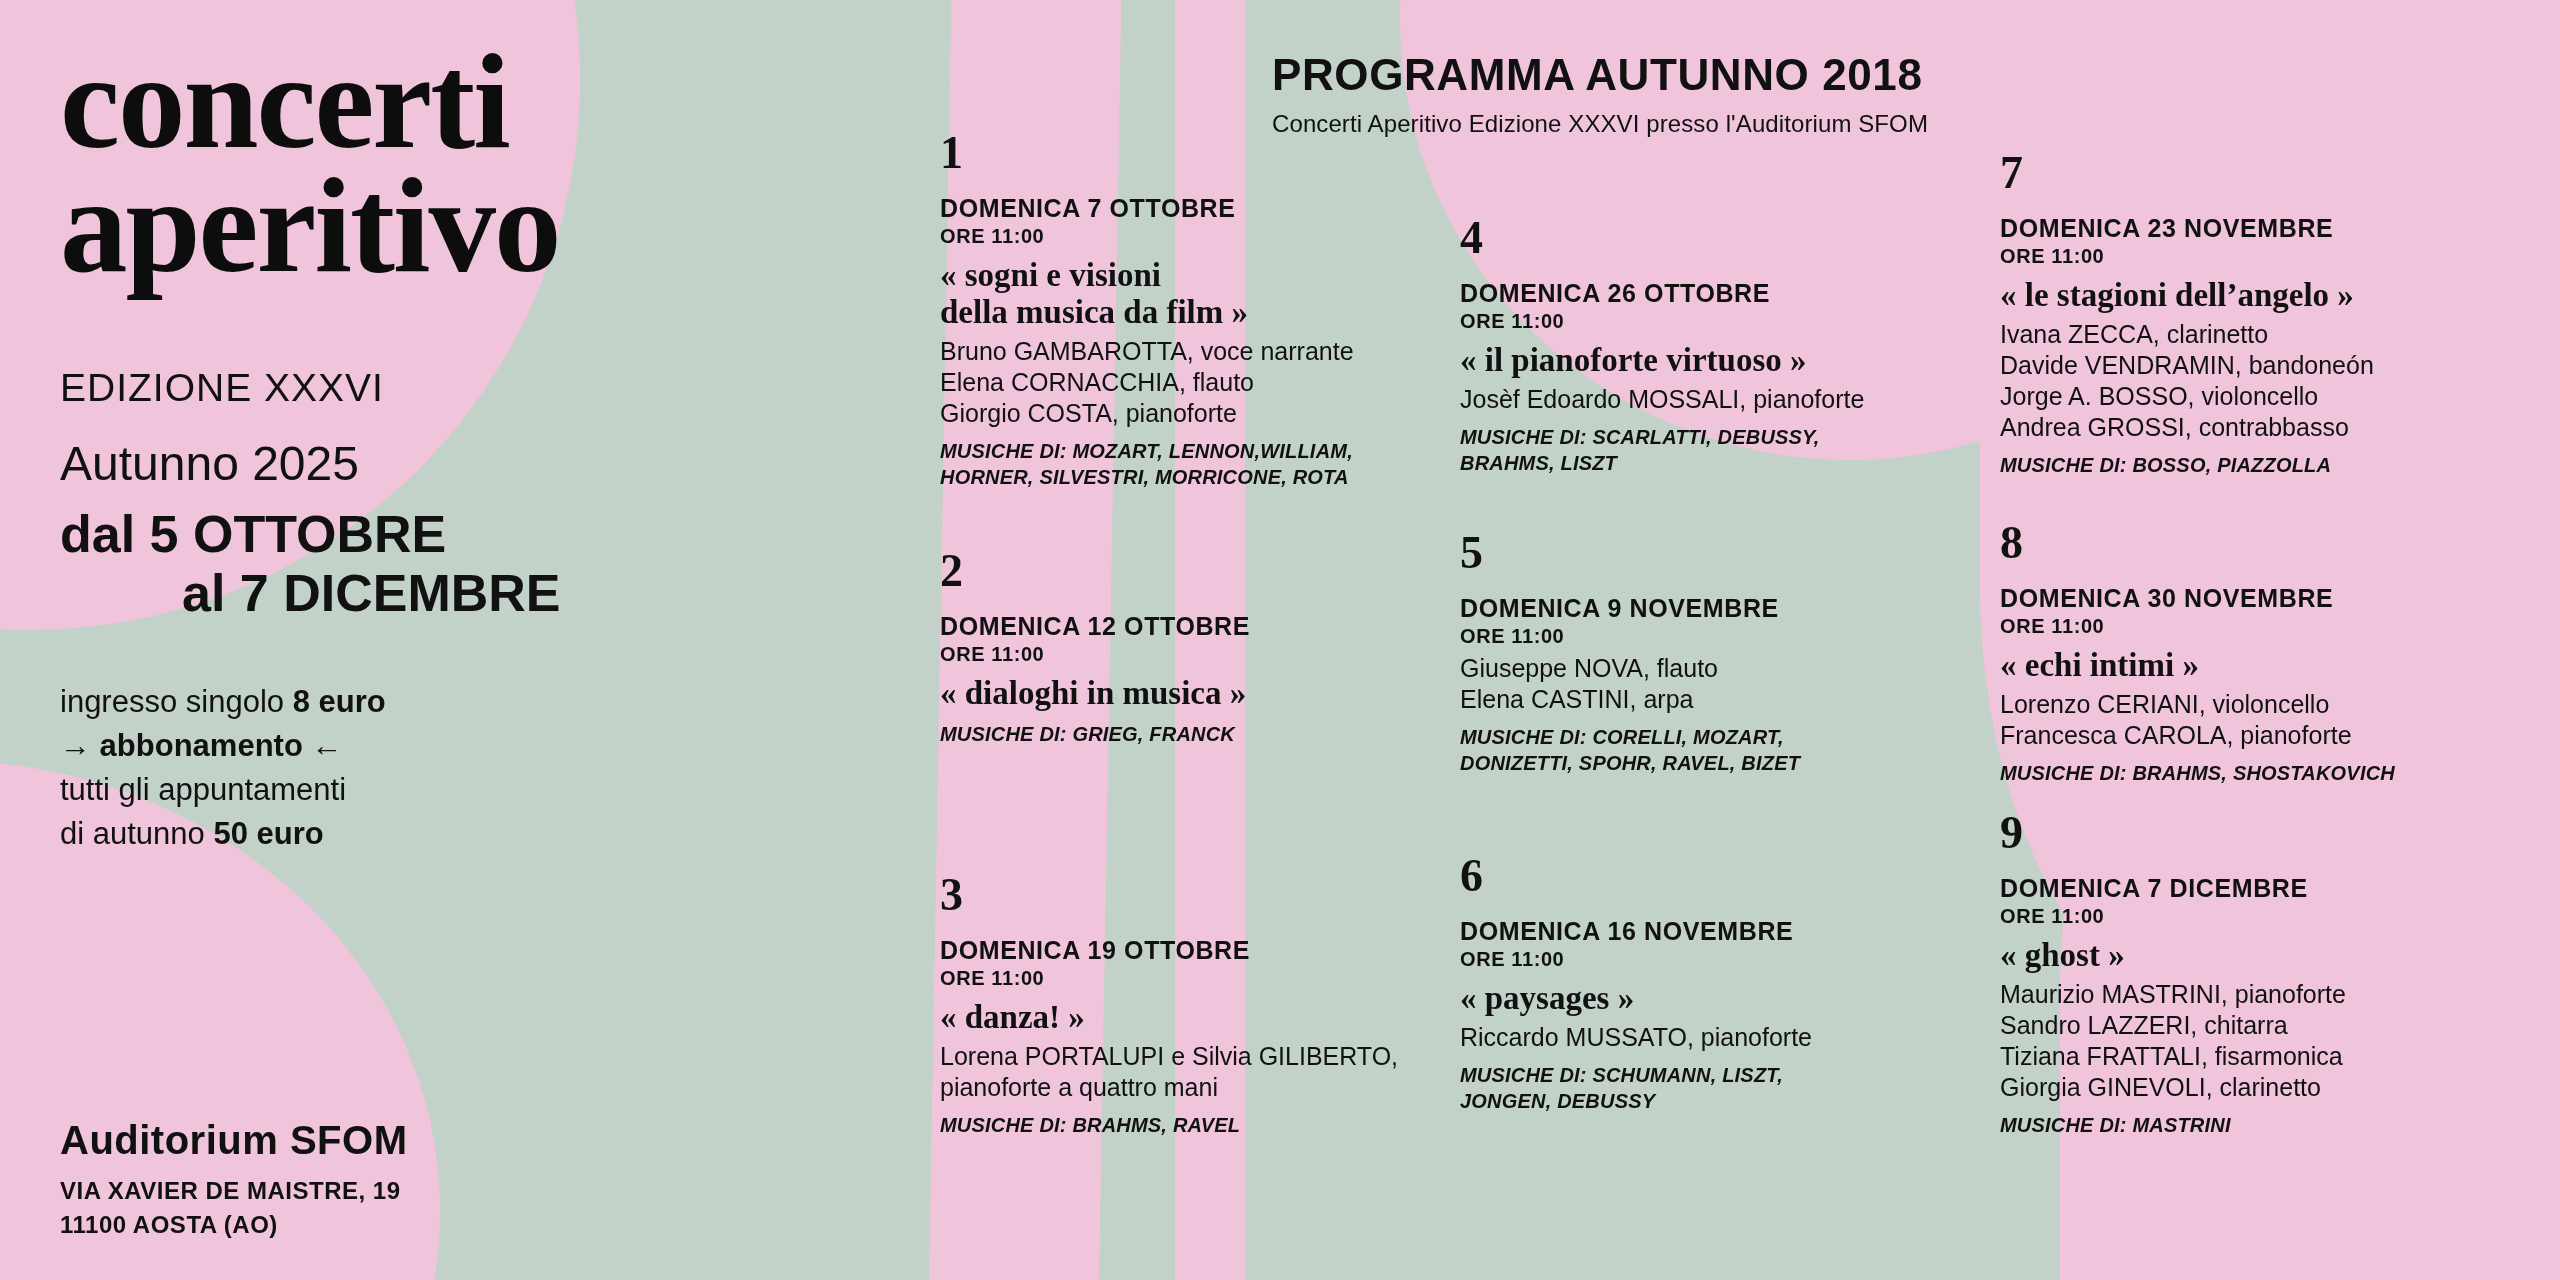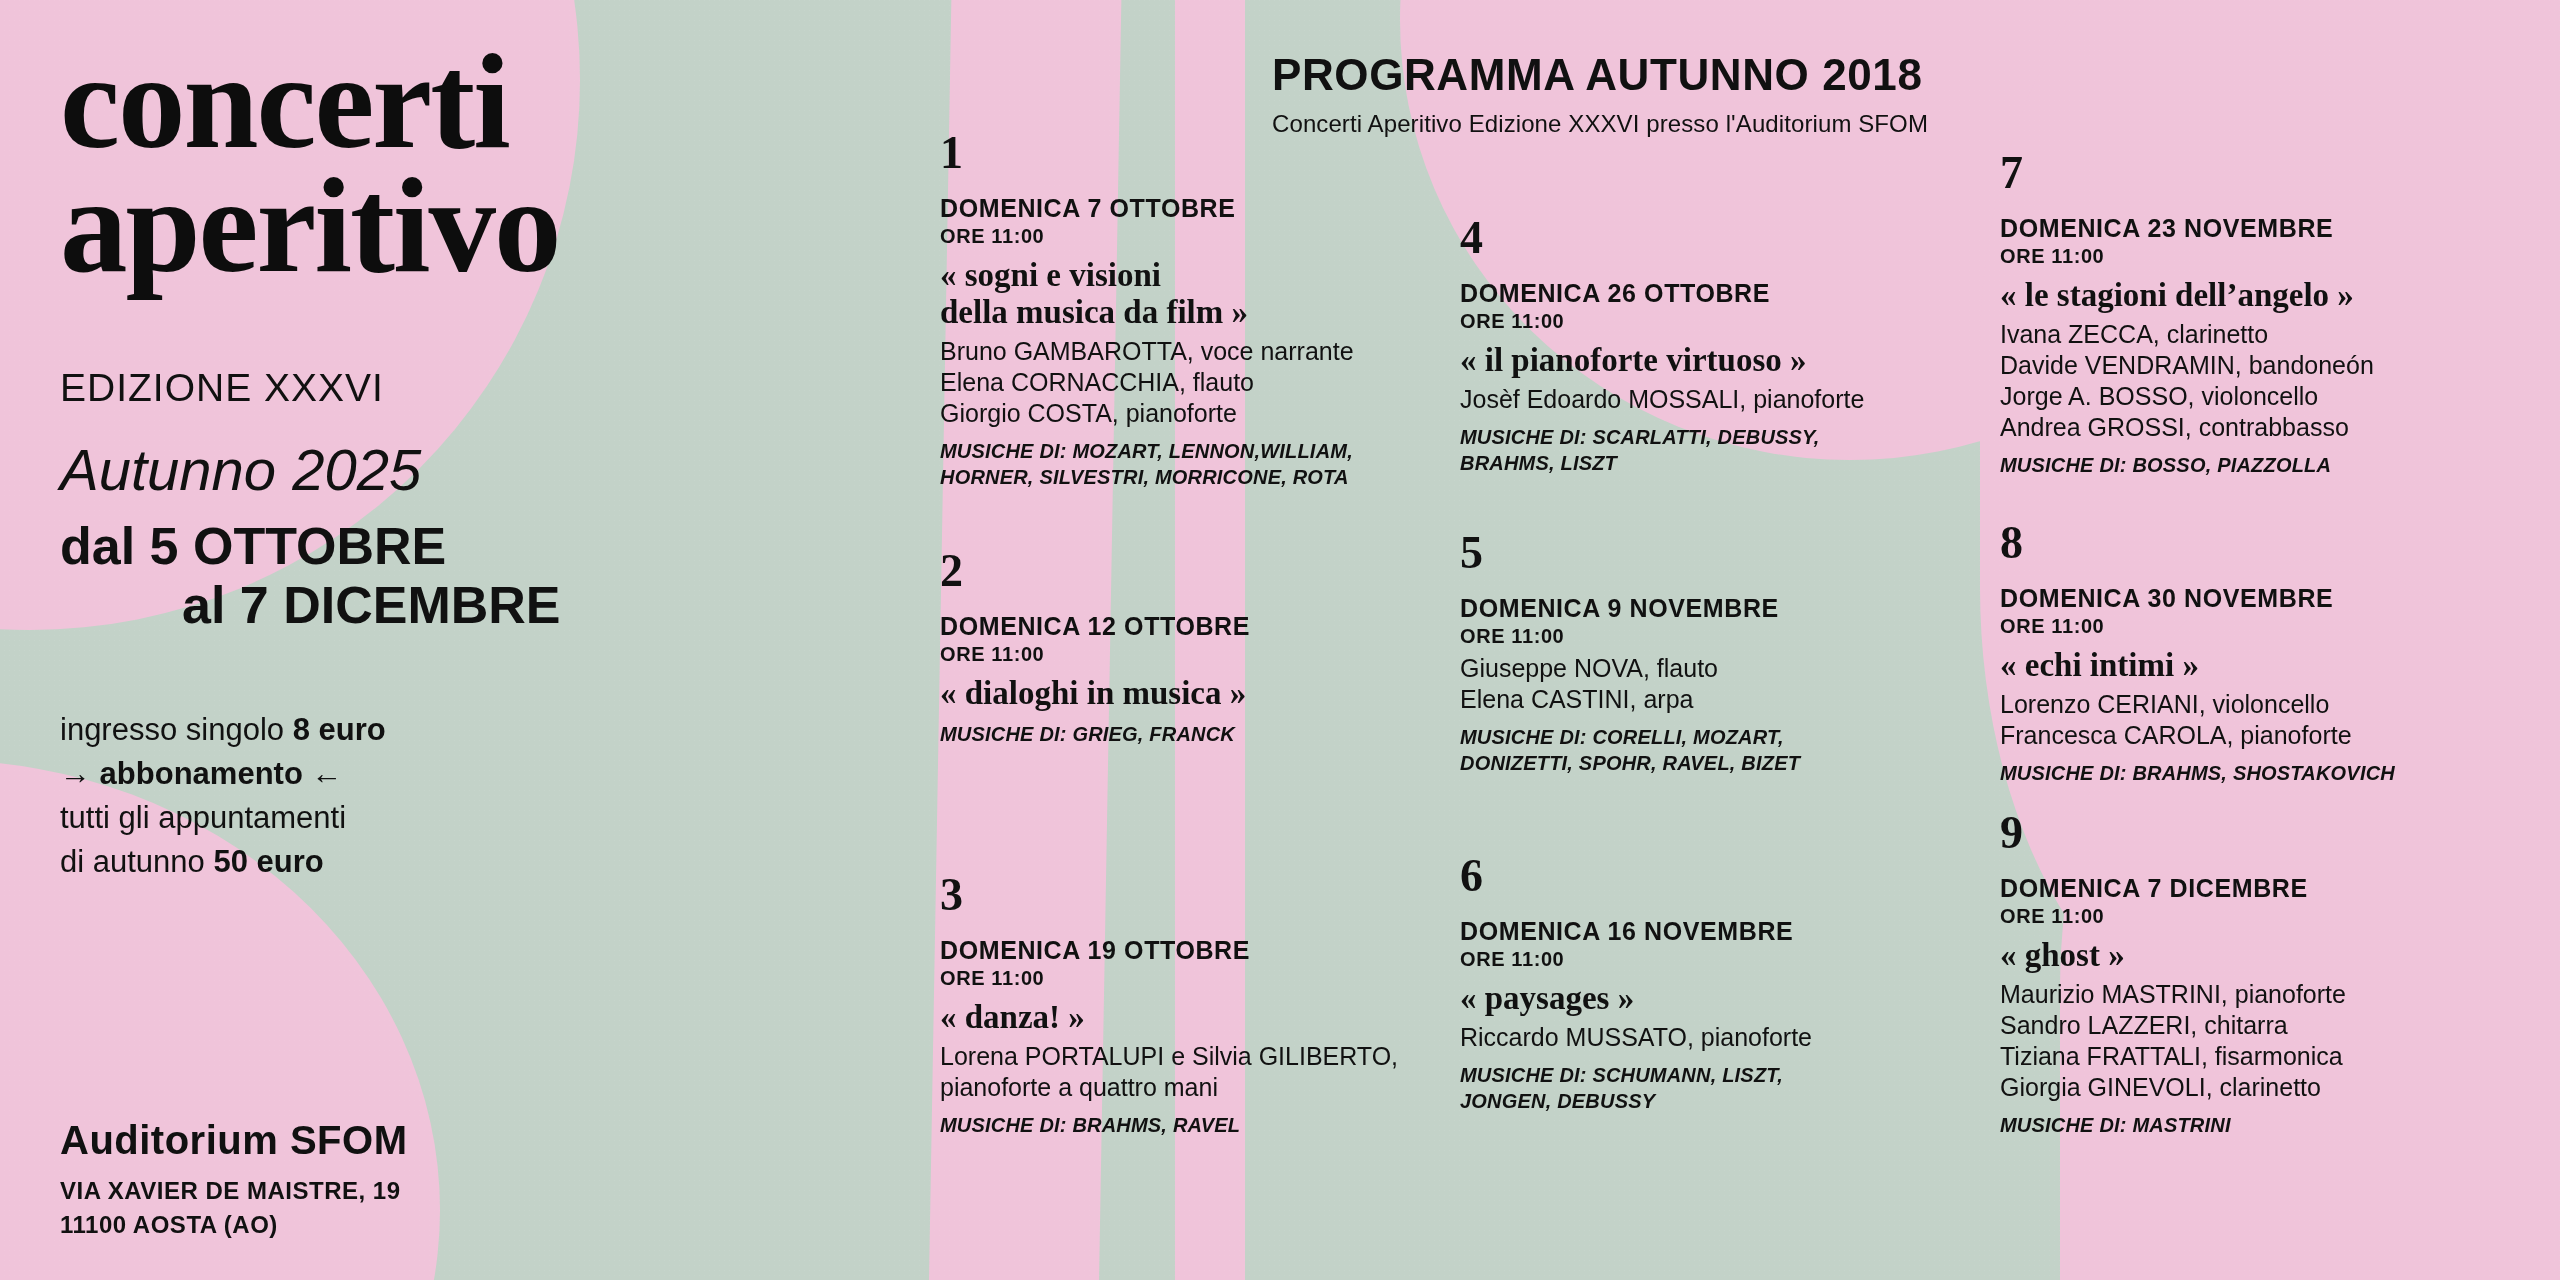--- a/index.html
+++ b/index.html
@@ -65,33 +65,32 @@
   }
   .title div{display:block;}
   .edition{
     margin-top:78px;
     font-size:39px;
     font-weight:400;
     letter-spacing:1px;
   }
   .season{
     margin-top:26px;
-    font-size:58px;
+    font-size:48px;
     font-weight:400;
-    font-style:italic;
   }
   .daterange{
     margin-top:14px;
     font-size:52px;
     font-weight:700;
     line-height:1.12;
   }
   .daterange .r2{display:block;padding-left:122px;}
   .prices{
-    margin-top:74px;
+    margin-top:58px;
     font-size:31px;
     line-height:1.42;
     font-weight:400;
   }
   .prices b{font-weight:700;}
   .prices .sub{font-weight:700;}
   .venue{
     position:absolute;left:60px;top:1118px;
     color:#111;
   }

